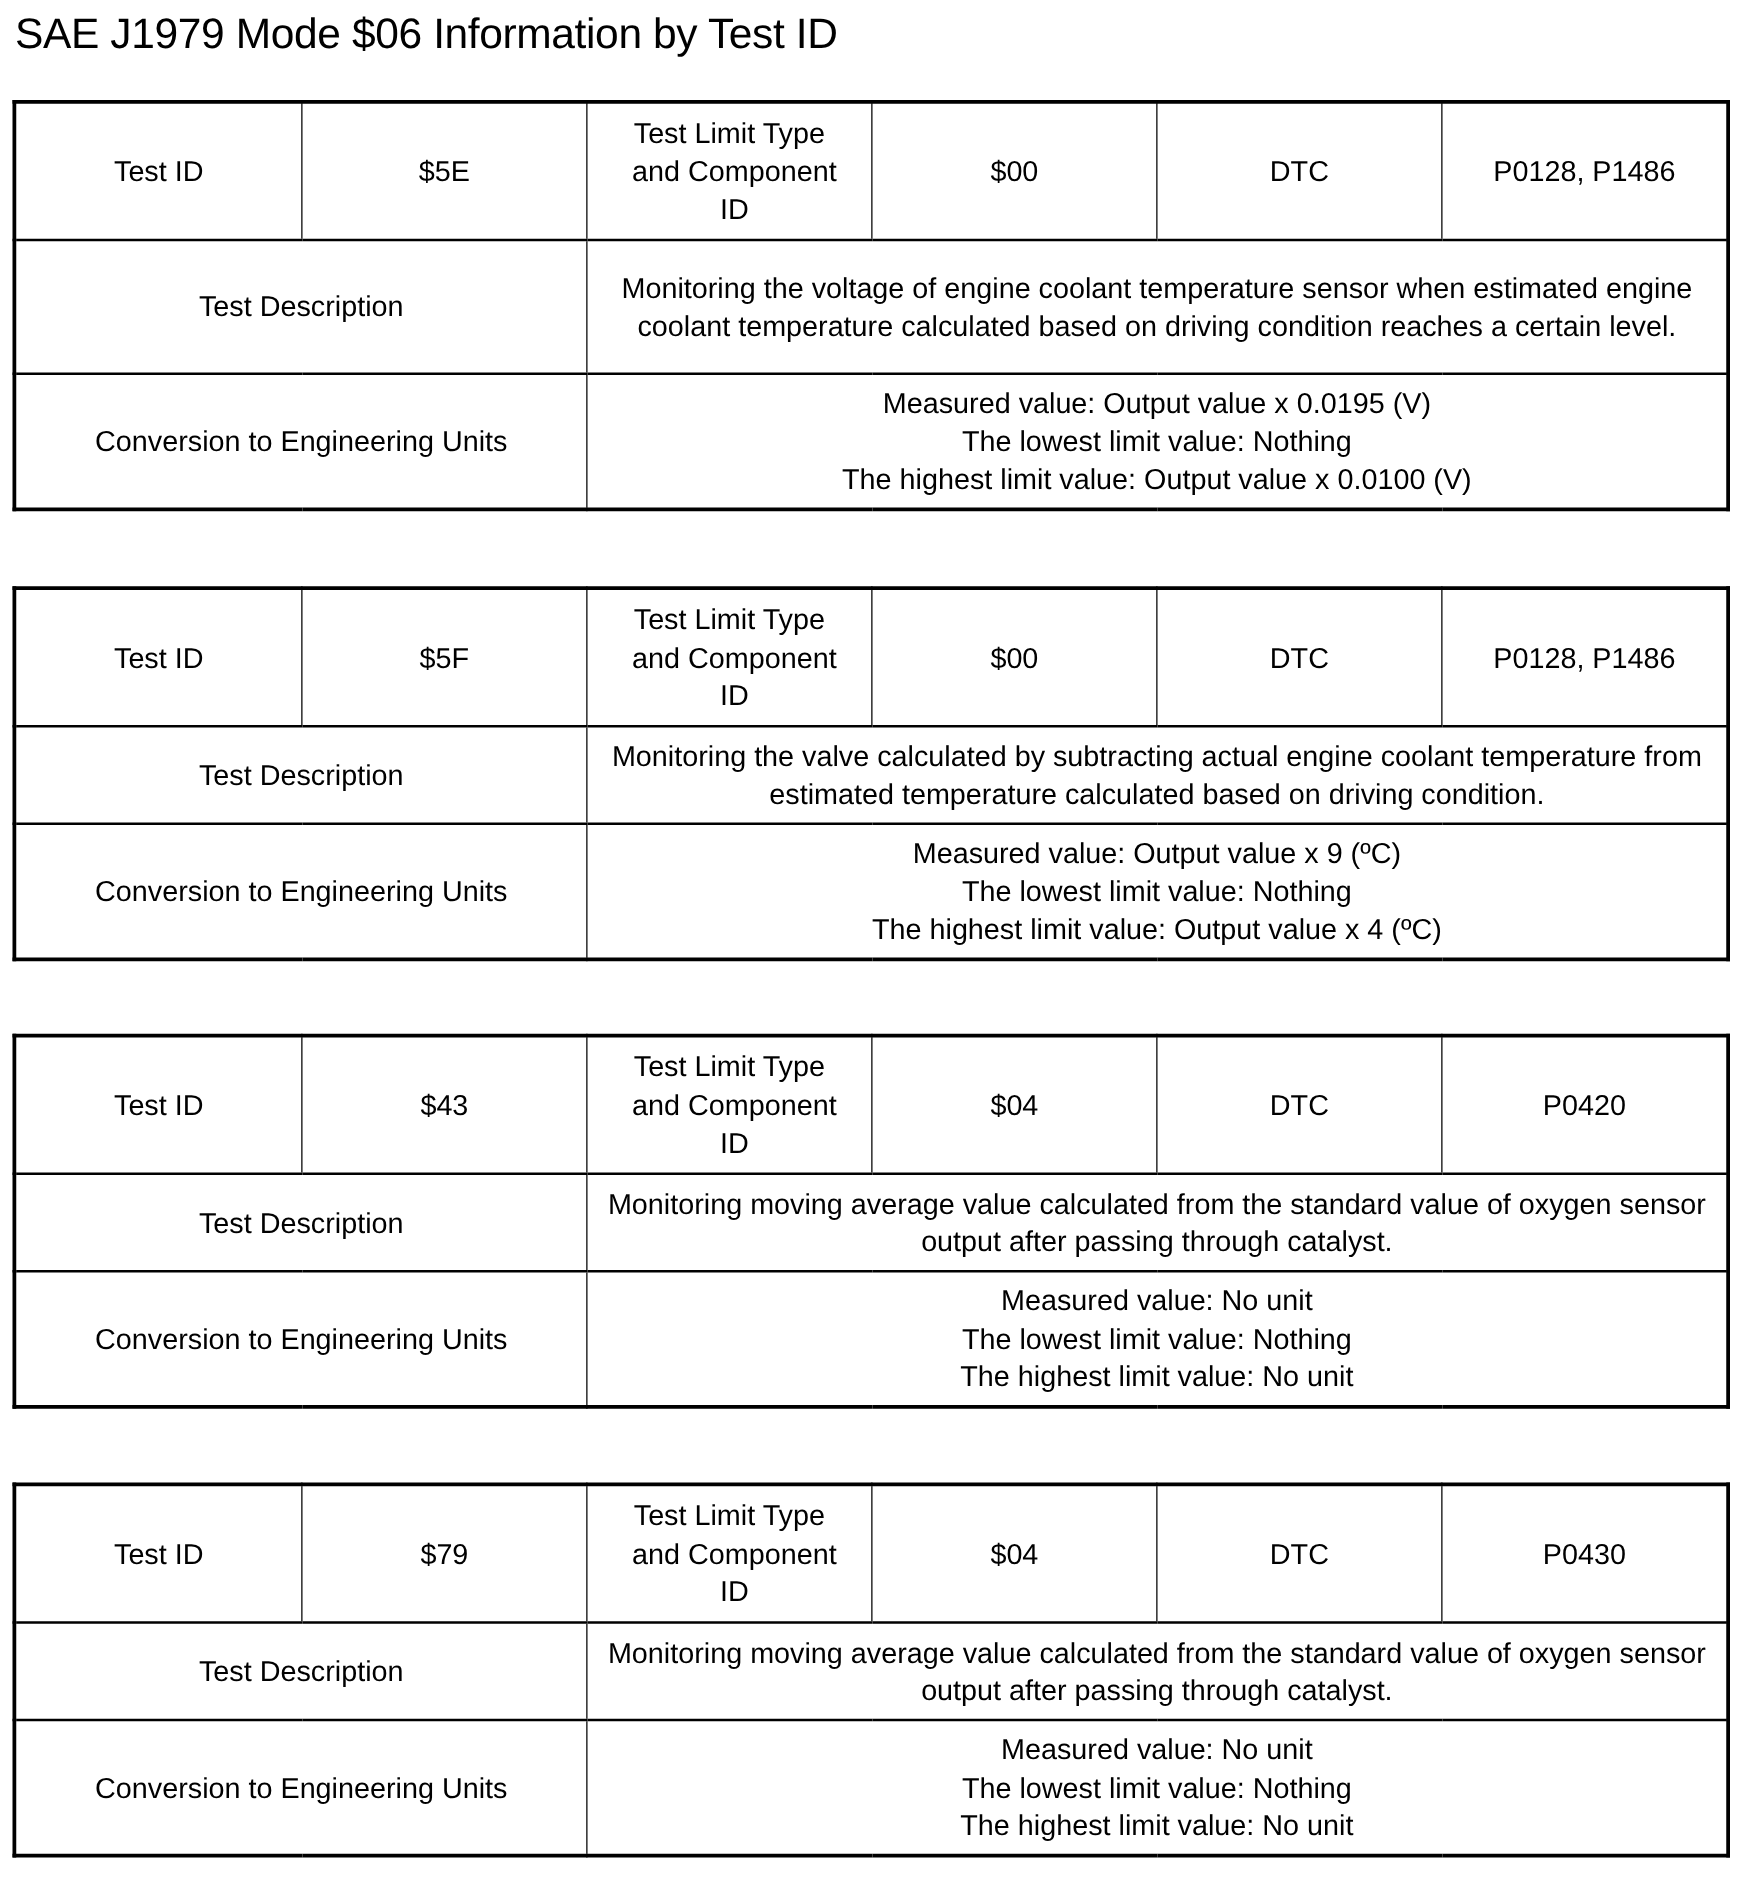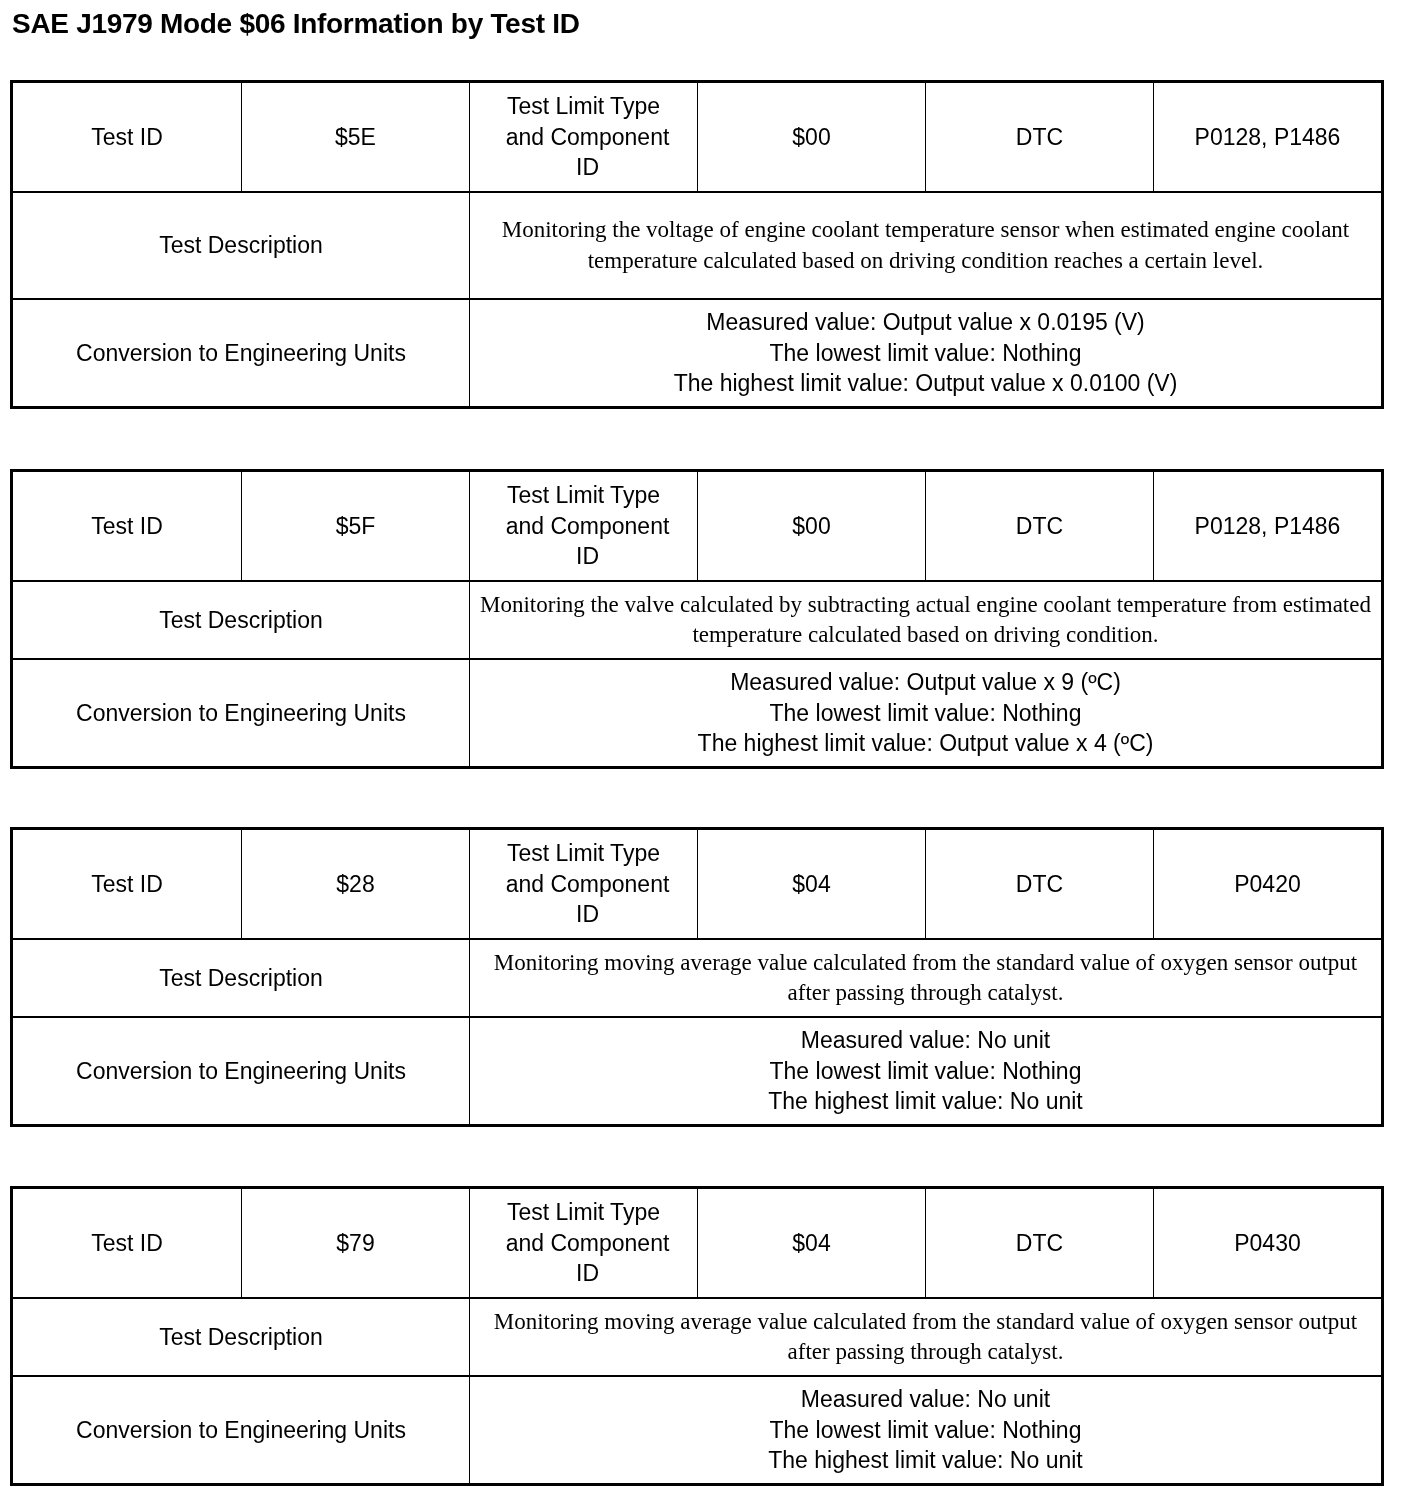--- a/index.html
+++ b/index.html
@@ -8,22 +8,22 @@
       height: 1510px;
       position: relative;
       font-family: "Liberation Sans", "DejaVu Sans", sans-serif;
       color: #000;
       overflow: hidden;
     }
     .page-title {
       position: absolute;
       left: 12px;
       top: 8px;
-      font-size: 28px;
-      font-weight: bold;
+      font-size: 34px;
+      font-weight: normal;
       letter-spacing: -0.3px;
       white-space: nowrap;
     }
     table.tid {
       position: absolute;
       left: 10px;
       width: 1371px;
       border-collapse: collapse;
       table-layout: fixed;
       border: 3px solid #000;
@@ -37,21 +37,21 @@
       border-bottom: 2.5px solid #000;
       padding: 0 10px;
       vertical-align: middle;
       text-align: center;
     }
     table.tid td.limit-label { padding-left: 10px; }
     .limit-label span.l2 { padding-left: 8px; }
     .limit-label span.l3 { padding-left: 8px; }
     .line { display: block; white-space: nowrap; }
     tr.hdr td { height: 108px; }
-    .desc-text { display: block; font-family: Liberation Serif, serif; }
+    .desc-text { display: block; }
   </style>
 </head>
 <body>
 
 <div class="page-title">SAE J1979 Mode $06 Information by Test ID</div>
 
 <table class="tid" style="top:80px;">
   <colgroup>
     <col style="width:230px">
       <col style="width:228px">
@@ -134,21 +134,21 @@
     <col style="width:230px">
       <col style="width:228px">
       <col style="width:228px">
     <col style="width:228px">
       <col style="width:228px">
       <col style="width:229px">
   </colgroup>
   <tbody>
       <tr class="hdr">
     <td>Test ID</td>
-    <td>$28</td>
+    <td>$43</td>
     <td class="limit-label">
       <span class="line">Test Limit Type</span>
       <span class="line l2">and Component</span>
       <span class="line l3">ID</span>
     </td>
     <td>$04</td>
     <td>DTC</td>
     <td>P0420</td>
   </tr>
   <tr>

